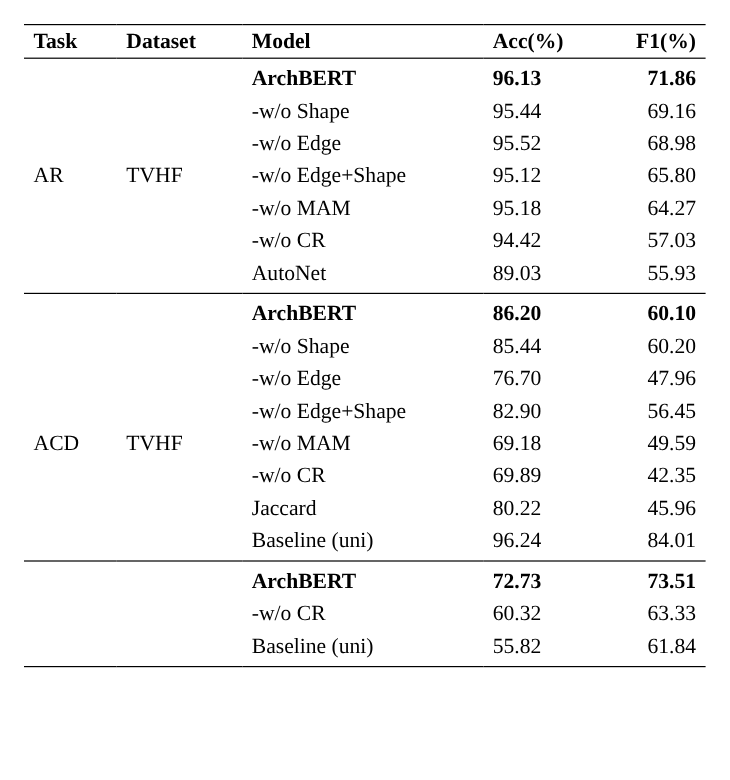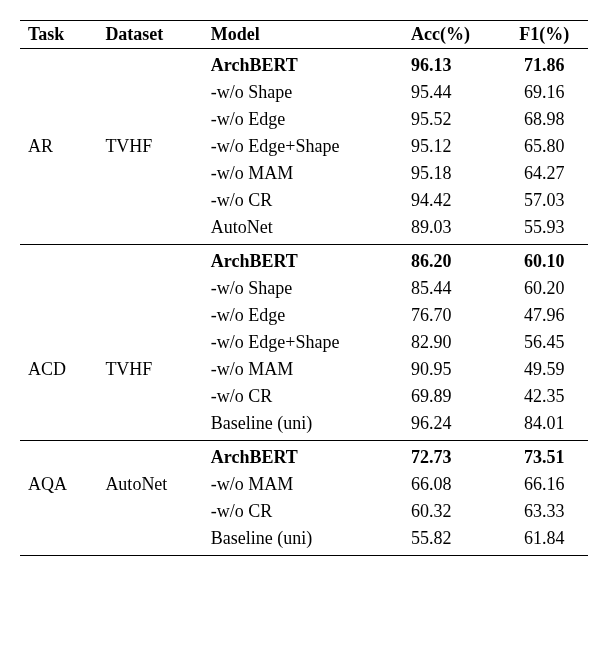--- a/index.html
+++ b/index.html
@@ -32,21 +32,21 @@
     padding-bottom: 6px;
   }
   tr.last td {
     border-bottom: 1.5px solid #000;
   }
   .bold { font-weight: bold; }
   .col-task { width: 70px; }
   .col-dataset { width: 100px; }
   .col-model { width: 220px; margin-top: 28px; }
   .col-acc { width: 90px; text-align: left; }
-  .col-f1 { width: 80px; text-align: center; margin-left: 28px; }
+  .col-f1 { width: 80px; text-align: right; margin-left: 28px; }
 </style>
 </head>
 <body>
 
 <table>
   <thead>
     <tr>
       <th class="col-task">Task</th>
       <th class="col-dataset">Dataset</th>
       <th class="col-model">Model</th>
@@ -129,50 +129,50 @@
         <td class="col-task"></td>
         <td class="col-dataset"></td>
         <td class="col-model">-w/o Edge+Shape</td>
         <td class="col-acc">82.90</td>
         <td class="col-f1">56.45</td>
       </tr>
       <tr>
         <td class="col-task">ACD</td>
         <td class="col-dataset">TVHF</td>
         <td class="col-model">-w/o MAM</td>
-        <td class="col-acc">90.95</td>
+        <td class="col-acc">69.18</td>
         <td class="col-f1">49.59</td>
       </tr>
       <tr>
         <td class="col-task"></td>
         <td class="col-dataset"></td>
         <td class="col-model">-w/o CR</td>
         <td class="col-acc">69.89</td>
         <td class="col-f1">42.35</td>
+      </tr>
+      <tr>
+        <td class="col-task"></td>
+        <td class="col-dataset"></td>
+        <td class="col-model">Jaccard</td>
+        <td class="col-acc">80.22</td>
+        <td class="col-f1">45.96</td>
       </tr>
       <tr class="section-bottom">
         <td class="col-task"></td>
         <td class="col-dataset"></td>
         <td class="col-model">Baseline (uni)</td>
         <td class="col-acc">96.24</td>
         <td class="col-f1">84.01</td>
       </tr>
       <tr class="section-top">
         <td class="col-task"></td>
         <td class="col-dataset"></td>
         <td class="col-model bold">ArchBERT</td>
         <td class="col-acc bold">72.73</td>
         <td class="col-f1 bold">73.51</td>
-      </tr>
-      <tr>
-        <td class="col-task">AQA</td>
-        <td class="col-dataset">AutoNet</td>
-        <td class="col-model">-w/o MAM</td>
-        <td class="col-acc">66.08</td>
-        <td class="col-f1">66.16</td>
       </tr>
       <tr>
         <td class="col-task"></td>
         <td class="col-dataset"></td>
         <td class="col-model">-w/o CR</td>
         <td class="col-acc">60.32</td>
         <td class="col-f1">63.33</td>
       </tr>
       <tr class="section-bottom last">
         <td class="col-task"></td>

